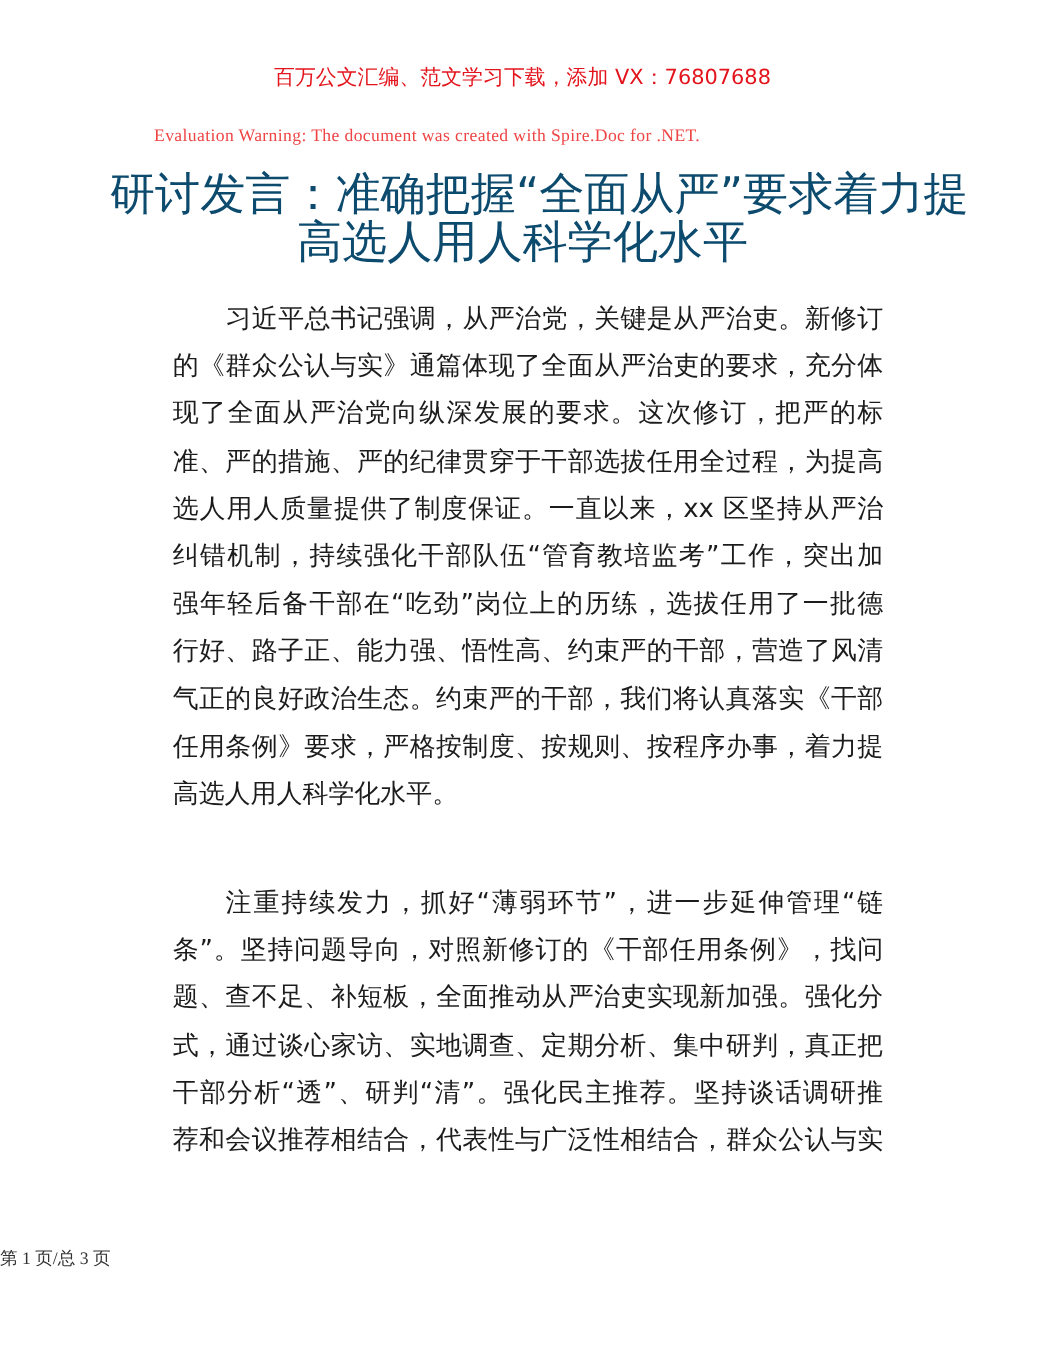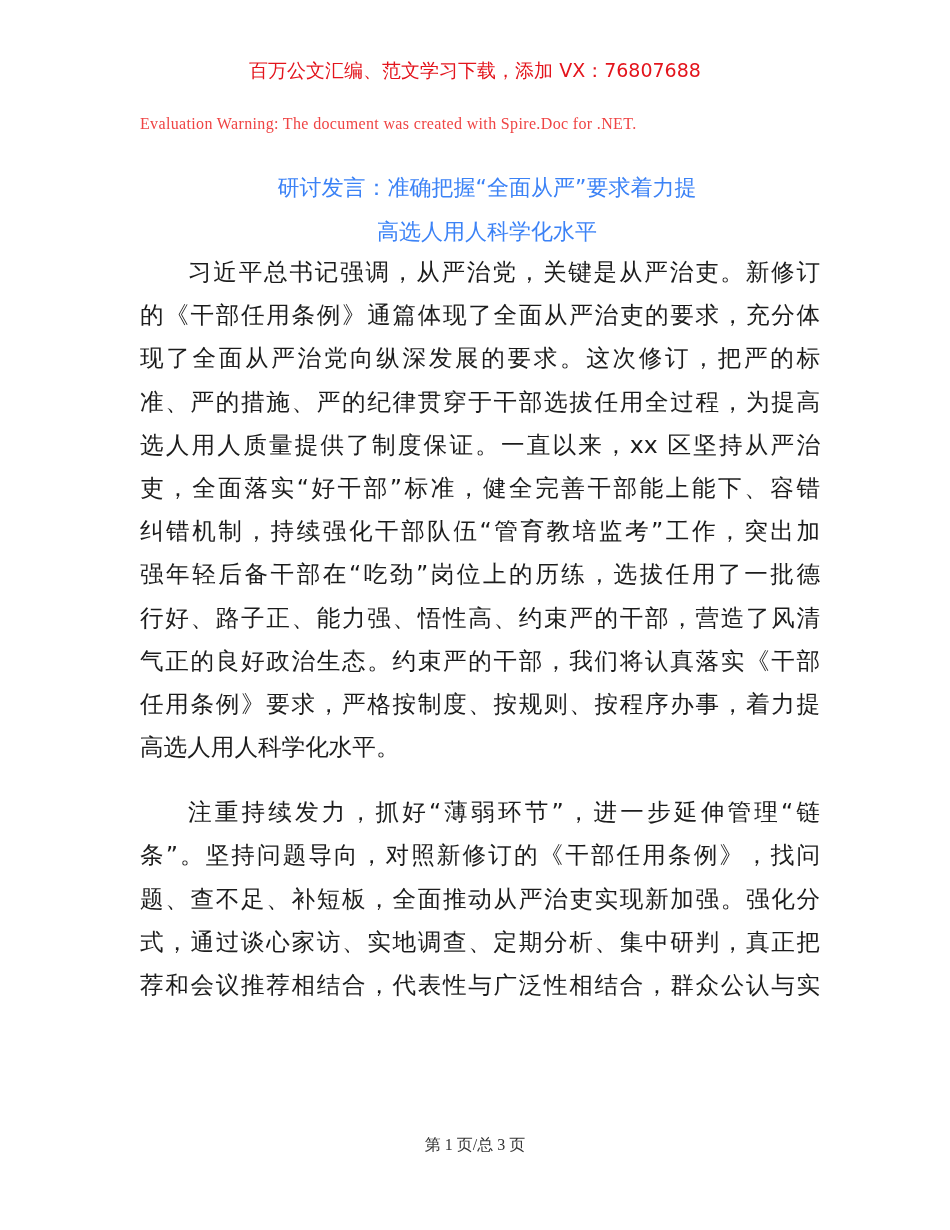--- a/index.html
+++ b/index.html
@@ -42,38 +42,38 @@
       line-height: 22px;
       white-space: nowrap;
       letter-spacing: 0.35px;
     }
     .title {
       position: absolute;
       top: 154px;
       left: 100px;
       width: 750px;
       text-align: center;
-      font-size: 22px;
+      font-size: 41px;
       line-height: 44px;
-      color: #3b82f6;
+      color: #0c4a6e;
       font-weight: normal;
-      margin: 12px;
+      margin: 0;
     }
     .title .tline {
       display: block;
       white-space: nowrap;
     }
     .body {
       position: absolute;
       left: 140px;
       top: 251px;
       width: 680px;
     }
     .para {
-      margin: 0;
+      margin: 17px;
     }
     .para .line {
       display: block;
       height: 43.2px;
       line-height: 43.2px;
       font-size: 23.6px;
       white-space: nowrap;
       text-align: justify;
       text-align-last: justify;
       color: #1c1c1c;
@@ -85,21 +85,21 @@
       text-align-last: left;
     }
     .para-gap {
       height: 22px;
     }
     .footer {
       position: absolute;
       top: 1134px;
       left: 0;
       width: 950px;
-      text-align: center;
+      text-align: left;
       font-family: "Liberation Serif", "DejaVu Serif", serif;
       font-size: 16px;
       line-height: 22px;
       color: #333333;
       white-space: nowrap;
     }
   </style>
 </head>
 <body>
 
@@ -111,40 +111,40 @@
 
   <h1 class="title">
     <span class="tline">研讨发言：准确把握“全面从严”要求着力提</span>
     <span class="tline">高选人用人科学化水平</span>
   </h1>
 
   <div class="body">
 
     <p class="para">
       <span class="line first">习近平总书记强调，从严治党，关键是从严治吏。新修订</span>
-      <span class="line">的《干部任用条例》通篇体现了全面从严治吏的要求，充分体</span>
+      <span class="line">的《群众公认与实》通篇体现了全面从严治吏的要求，充分体</span>
       <span class="line">现了全面从严治党向纵深发展的要求。这次修订，把严的标</span>
       <span class="line">准、严的措施、严的纪律贯穿于干部选拔任用全过程，为提高</span>
       <span class="line">选人用人质量提供了制度保证。一直以来，xx 区坚持从严治</span>
-      <span class="line">吏，全面落实“好干部”标准，健全完善干部能上能下、容错</span>
       <span class="line">纠错机制，持续强化干部队伍“管育教培监考”工作，突出加</span>
       <span class="line">强年轻后备干部在“吃劲”岗位上的历练，选拔任用了一批德</span>
       <span class="line">行好、路子正、能力强、悟性高、约束严的干部，营造了风清</span>
       <span class="line">气正的良好政治生态。约束严的干部，我们将认真落实《干部</span>
       <span class="line">任用条例》要求，严格按制度、按规则、按程序办事，着力提</span>
       <span class="line last">高选人用人科学化水平。</span>
     </p>
 
     <div class="para-gap"></div>
 
     <p class="para">
       <span class="line first">注重持续发力，抓好“薄弱环节”，进一步延伸管理“链</span>
       <span class="line">条”。坚持问题导向，对照新修订的《干部任用条例》，找问</span>
       <span class="line">题、查不足、补短板，全面推动从严治吏实现新加强。强化分</span>
       <span class="line">式，通过谈心家访、实地调查、定期分析、集中研判，真正把</span>
+      <span class="line">干部分析“透”、研判“清”。强化民主推荐。坚持谈话调研推</span>
       <span class="line">荐和会议推荐相结合，代表性与广泛性相结合，群众公认与实</span>
     </p>
 
   </div>
 
   <div class="footer">第 1 页/总 3 页</div>
 
 </div>
 
 </body></html>

